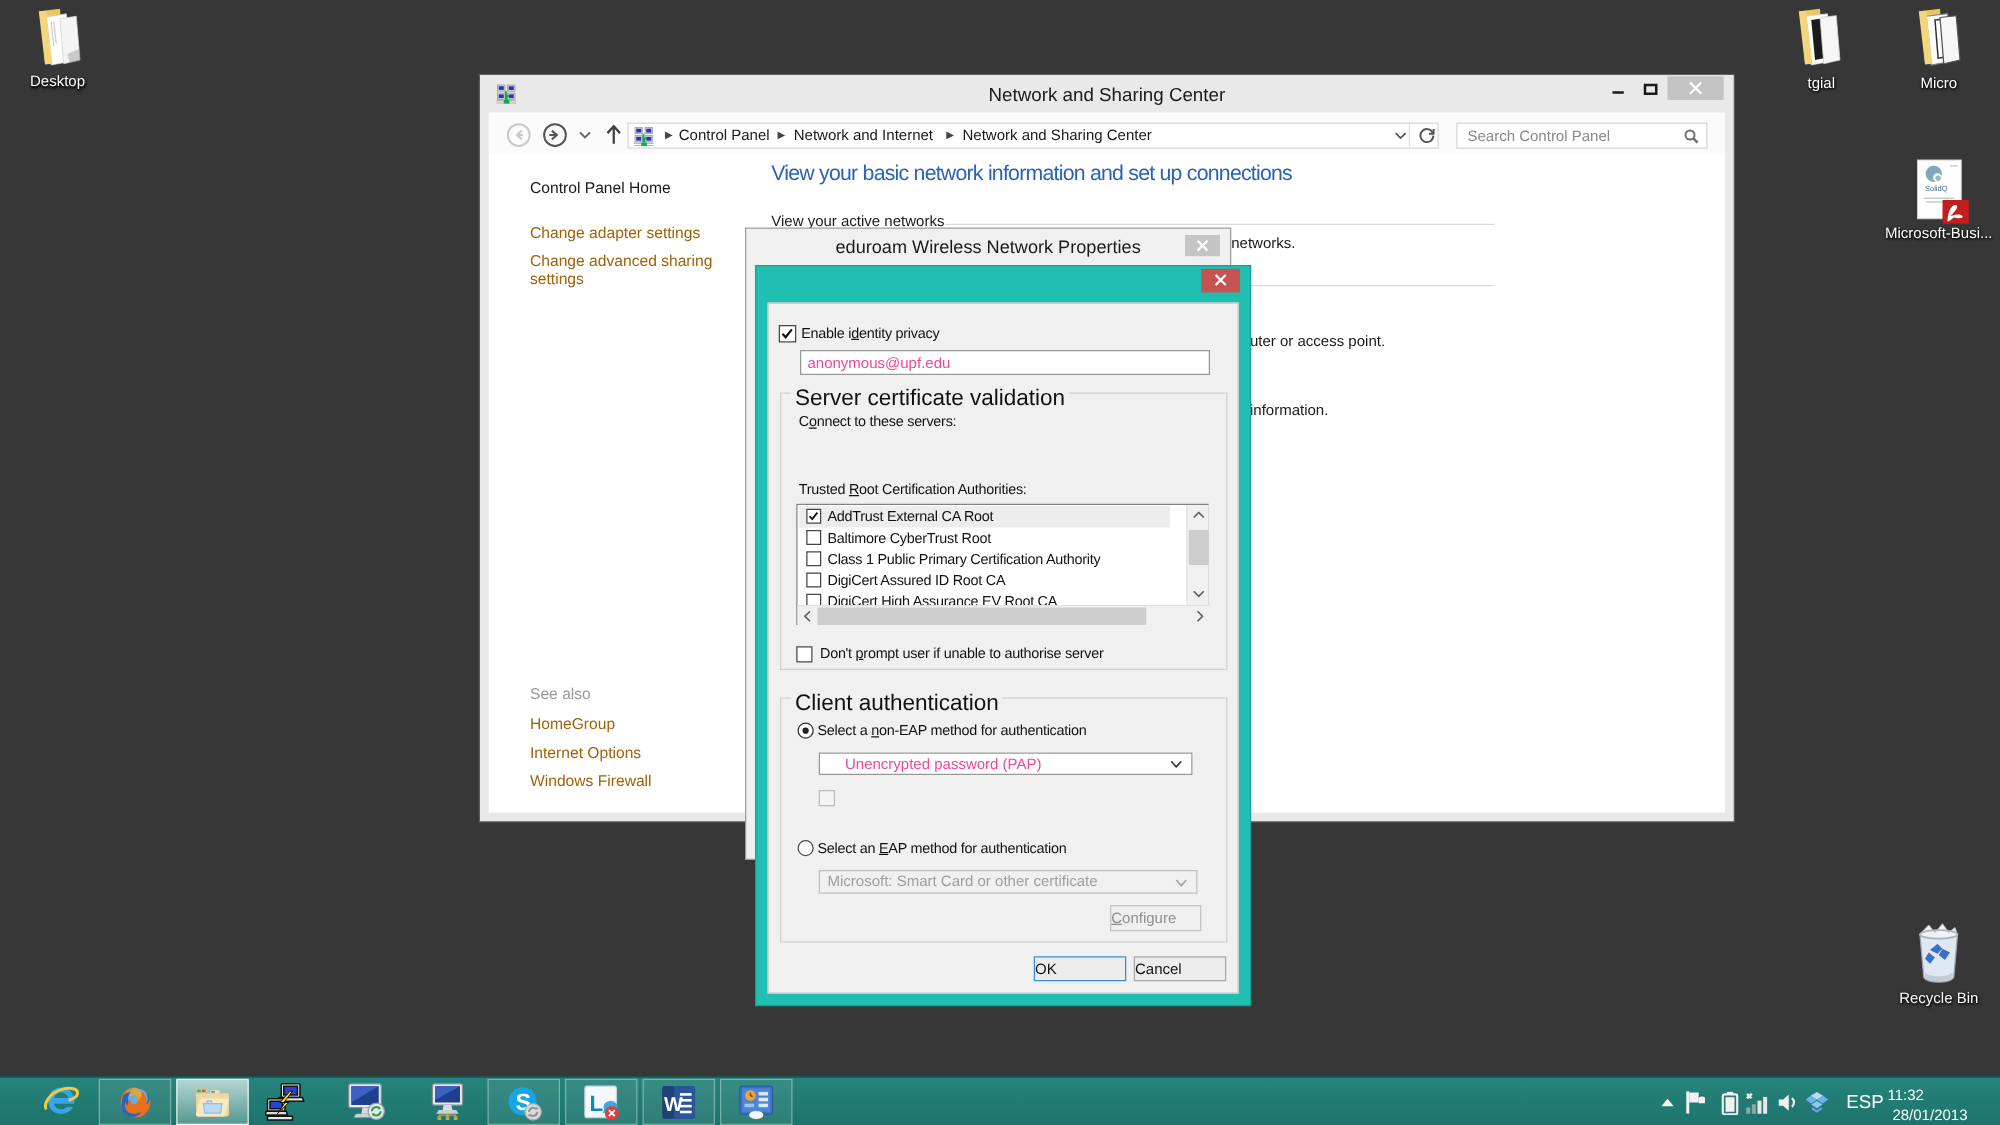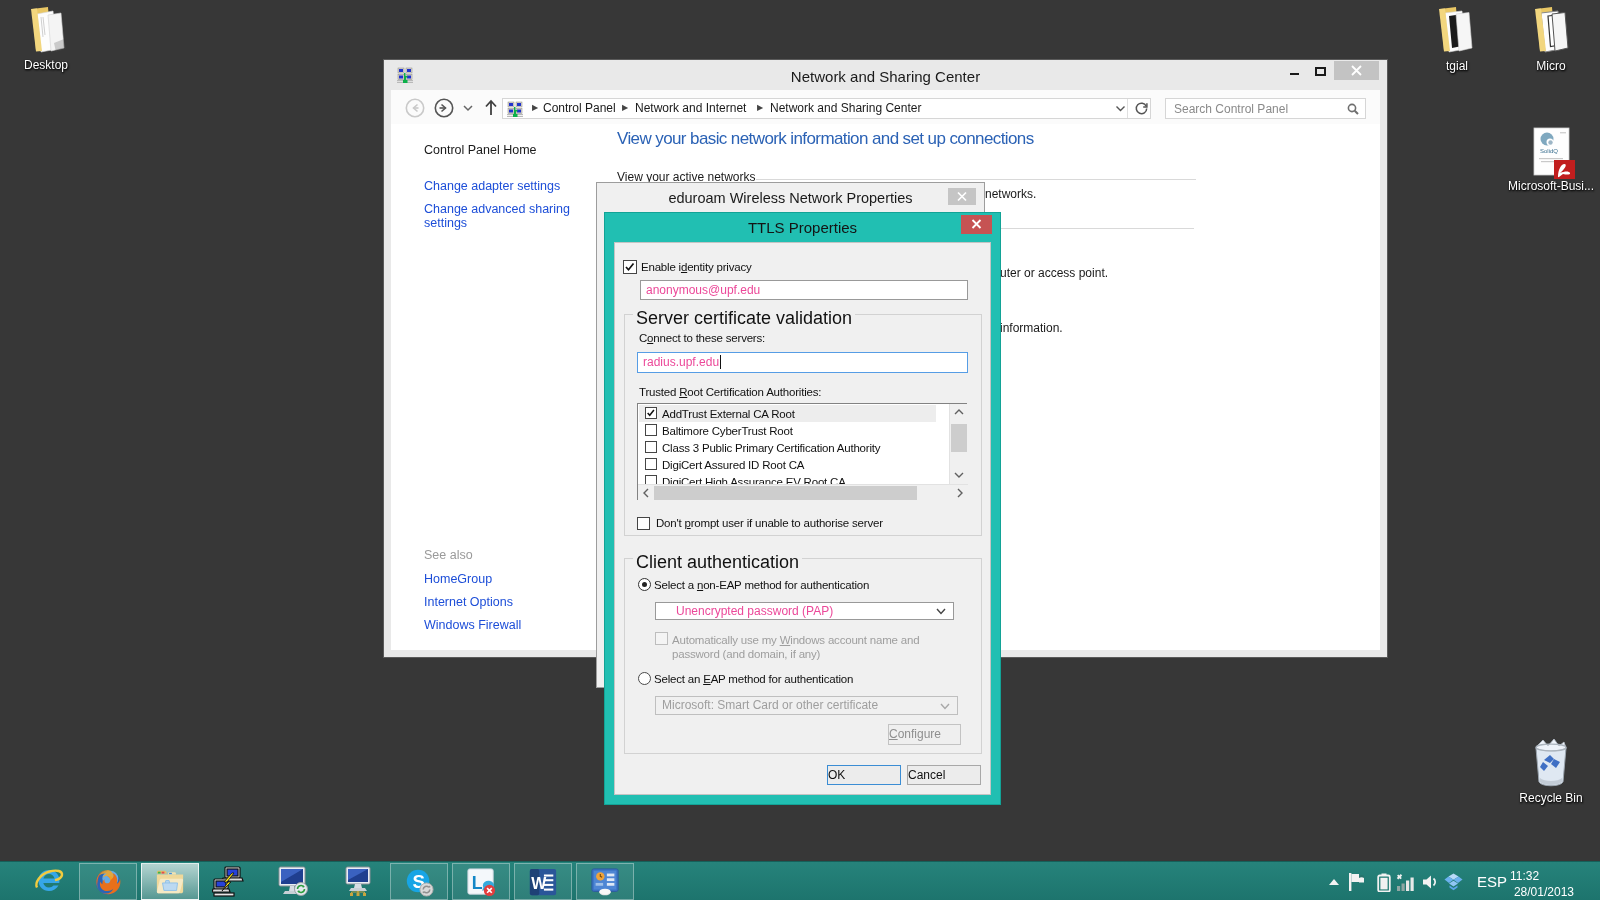--- a/index.html
+++ b/index.html
@@ -3,21 +3,21 @@
 *{margin:0;padding:0;box-sizing:border-box}
 html,body{width:1600px;height:900px;overflow:hidden;background:#373737;font-family:"Liberation Sans",sans-serif}
 .abs{position:absolute}
 .dlbl{position:absolute;color:#fff;font-size:12px;text-align:center;text-shadow:0 1px 2px rgba(0,0,0,.9),1px 1px 2px rgba(0,0,0,.8)}
 
 #win{position:absolute;left:384px;top:60px;width:1003px;height:597px;background:#e9e9e9;box-shadow:0 0 0 1px #5a5a5a}
 #titlebar{position:absolute;left:0;top:0;width:100%;height:30px}
 #wtitle{position:absolute;left:0;top:8px;width:100%;text-align:center;font-size:15px;color:#1a1a1a}
 #toolbar{position:absolute;left:7px;top:30px;width:989px;height:34px;background:#fbfbfb}
 #content{position:absolute;left:7px;top:64px;width:989px;height:526px;background:#fff}
-.navlink{position:absolute;font-size:12.5px;color:#1d4ed8}
+.navlink{position:absolute;font-size:12.5px;color:#a16207}
 .frag{position:absolute;font-size:12px;color:#1a1a1a}
 .sep{position:absolute;height:1px;background:#d9d9d9}
 .bc{font-size:12px;color:#1a1a1a}
 .barbox{position:absolute;top:38px;height:21px;border:1px solid #d6d6d6;background:#fff}
 
 #edlg{position:absolute;left:597px;top:183px;width:387px;height:504px;background:#f0f0f0;box-shadow:0 0 0 1px #9d9d9d}
 #edtitle{position:absolute;left:0;top:7px;width:100%;text-align:center;font-size:14.5px;color:#1a1a1a}
 #edclose{position:absolute;left:351px;top:5px;width:28px;height:17px;background:#c5c5c5;color:#fff;text-align:center}
 #ttls{position:absolute;left:605px;top:213px;width:395px;height:591px;background:#21bfb2;box-shadow:0 0 0 1px #12a396}
 #ttitle{position:absolute;left:0;top:6px;width:100%;text-align:center;font-size:15px;color:#141414}
@@ -197,50 +197,48 @@
 </div>
 
 <div id="edlg">
   <div id="edtitle">eduroam Wireless Network Properties</div>
   <div id="edclose"><svg width="28" height="17" viewBox="0 0 28 17">
         <path d="M10 4.5 L18 12.5 M18 4.5 L10 12.5" stroke="#fff" stroke-width="1.7"></path>
       </svg></div>
 </div>
 
 <div id="ttls">
-  <div id="ttitle">TTLS Properties</div>
   <div id="tclose"><svg width="31" height="18" viewBox="0 0 31 18">
         <path d="M11.5 5 L19.5 13 M19.5 5 L11.5 13" stroke="#fff" stroke-width="1.8"></path>
       </svg></div>
   <div id="tinner">
 
     <div class="cbx" style="left:8px;top:17px">
         <svg width="12" height="12" viewBox="0 0 12 12">
           <path d="M2 6 L4.5 8.8 L9.5 2.5" fill="none" stroke="#111" stroke-width="1.7"></path>
         </svg>
       </div>
     <div class="ctl" style="left:26px;top:18px">Enable i<u>d</u>entity privacy</div>
     <div class="tbox" style="left:25px;top:37px;width:328px;height:20px;line-height:18px;padding-left:5px">anonymous@upf.edu</div>
     <div class="group" style="left:9px;top:71px;width:358px;height:222px">
       <div class="glabel" style="left:8px">Server certificate validation</div>
       <div class="ctl" style="left:14px;top:17px">C<u>o</u>nnect to these servers:</div>
-      <div class="tbox" style="left:12px;top:37px;width:331px;height:21px;line-height:19px;padding-left:5px;border:1px solid #569de5">radius.upf.edu<span style="border-left:1px solid #111;margin-left:1px"></span></div>
       <div class="ctl" style="left:14px;top:71px">Trusted <u>R</u>oot Certification Authorities:</div>
       <div class="abs" style="left:12px;top:88px;width:330px;height:97px;background:#fff;border:1px solid #828282">
         <div class="abs" style="left:1px;top:1px;width:297px;height:17px;background:#ededed"></div>
         <div class="cbx" style="left:7px;top:3px;width:12px;height:12px">
             <svg width="10" height="10" viewBox="0 0 12 12">
               <path d="M2 6 L4.5 8.8 L9.5 2.5" fill="none" stroke="#111" stroke-width="1.8"></path>
             </svg>
           </div>
         <div class="ctl" style="left:24px;top:3.5px">AddTrust External CA Root</div>
         <div class="cbx" style="left:7px;top:20px;width:12px;height:12px"></div>
         <div class="ctl" style="left:24px;top:20.5px">Baltimore CyberTrust Root</div>
         <div class="cbx" style="left:7px;top:37px;width:12px;height:12px"></div>
-        <div class="ctl" style="left:24px;top:37.5px">Class 3 Public Primary Certification Authority</div>
+        <div class="ctl" style="left:24px;top:37.5px">Class 1 Public Primary Certification Authority</div>
         <div class="cbx" style="left:7px;top:54px;width:12px;height:12px"></div>
         <div class="ctl" style="left:24px;top:54.5px">DigiCert Assured ID Root CA</div>
         <div class="cbx" style="left:7px;top:71px;width:12px;height:12px"></div>
         <div class="ctl" style="left:24px;top:71.5px">DigiCert High Assurance EV Root CA</div>
 
         <div class="abs" style="left:311px;top:0;width:18px;height:80px;background:#f0f0f0;border-left:1px solid #e2e2e2">
           <svg class="abs" style="left:4px;top:5px" width="10" height="6" viewBox="0 0 10 6">
               <path d="M1 5 L5 1 L9 5" fill="none" stroke="#606060" stroke-width="1.4"></path>
             </svg>
           <div class="abs" style="left:1px;top:20px;width:16px;height:28px;background:#cdcdcd"></div>
@@ -267,21 +265,20 @@
       <div class="abs" style="left:13px;top:19px;width:13px;height:13px;border:1px solid #333;border-radius:50%;background:#fff">
           <div class="abs" style="left:3px;top:3px;width:5px;height:5px;border-radius:50%;background:#222"></div>
         </div>
       <div class="ctl" style="left:29px;top:20px">Select a <u>n</u>on-EAP method for authentication</div>
       <div class="tbox" style="left:30px;top:43px;width:299px;height:18px;line-height:16px;padding-left:20px">Unencrypted password (PAP)
         <svg class="abs" style="right:7px;top:5px" width="10" height="7" viewBox="0 0 10 7">
             <path d="M1 1 L5 5.5 L9 1" fill="none" stroke="#444" stroke-width="1.4"></path>
           </svg>
       </div>
       <div class="cbx" style="left:30px;top:73px;width:13px;height:13px;border-color:#bdbdbd;background:#f4f4f4"></div>
-      <div class="ctl gray" style="left:47px;top:74px;line-height:14px">Automatically use my <u>W</u>indows account name and<br>password (and domain, if any)</div>
       <div class="abs" style="left:13px;top:113px;width:13px;height:13px;border:1px solid #4a4a4a;border-radius:50%;background:#fff"></div>
       <div class="ctl" style="left:29px;top:114px">Select an <u>E</u>AP method for authentication</div>
       <div class="abs" style="left:30px;top:137px;width:303px;height:19px;background:#f0f0f0;border:1px solid #bfbfbf;font-size:12px;color:#9e9e9e;line-height:17px;padding-left:6px">Microsoft: Smart Card or other certificate
         <svg class="abs" style="right:7px;top:6px" width="10" height="7" viewBox="0 0 10 7">
             <path d="M1 1 L5 5.5 L9 1" fill="none" stroke="#a8a8a8" stroke-width="1.4"></path>
           </svg>
       </div>
       <div class="btn" style="left:263px;top:165px;width:73px;height:21px;line-height:19px;color:#8f8f8f;border-color:#c3c3c3;background:#efefef"><u>C</u>onfigure</div>
     </div>
     <div class="btn" style="left:212px;top:522px;width:74px;height:20px;line-height:18px;border:1px solid #3b8dd4">OK</div>

